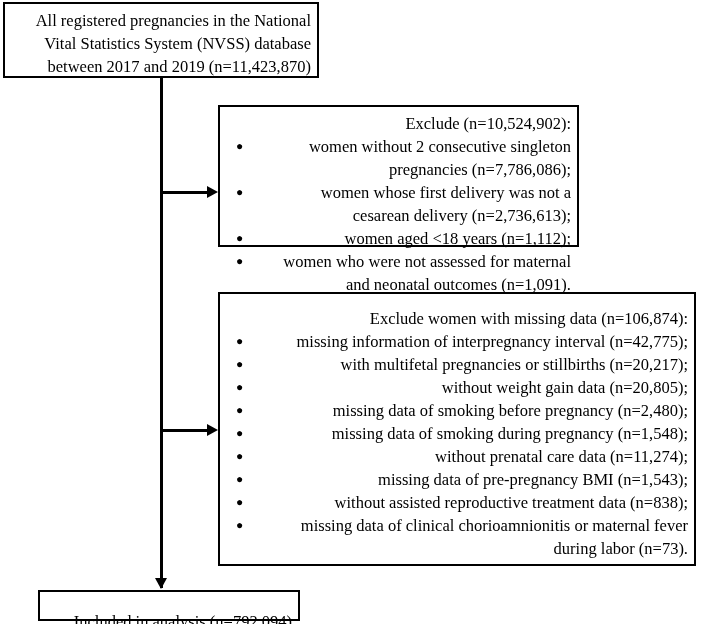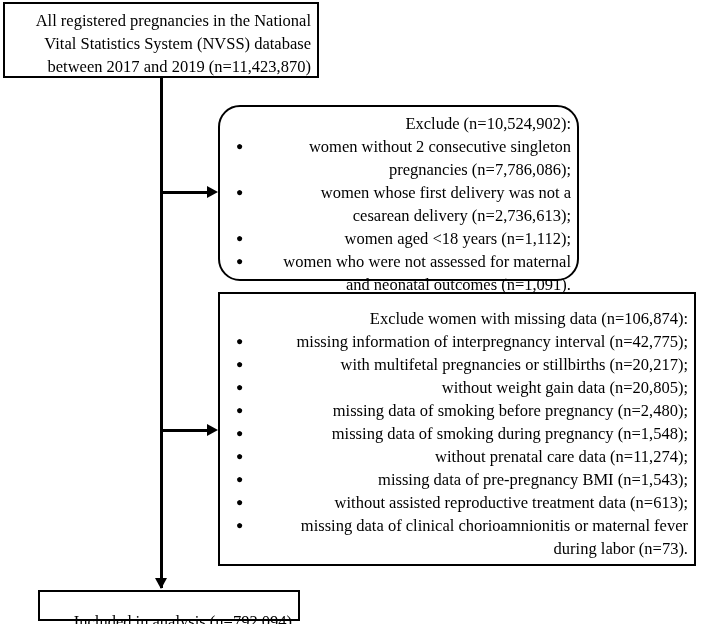--- a/index.html
+++ b/index.html
@@ -36,23 +36,22 @@
     width: 316px;
     height: 76px;
     padding: 5px 6px 0 7px;
   }
 
   
   #box-exclude-1 {
     left: 218px;
     top: 105px;
     width: 361px;
-    height: 176px;
+    height: 142px;
     padding: 5px 6px 0 8px;
-    border-radius: 22px;
   }
 
   
   #box-exclude-2 {
     left: 218px;
     top: 292px;
     width: 478px;
     height: 274px;
     padding: 13px 6px 0 8px;
   }
@@ -153,21 +152,21 @@
   <div class="box" id="box-exclude-2">
     <span class="box-heading">Exclude women with missing data (n=106,874):</span>
     <ul class="bullets">
       <li>missing information of interpregnancy interval (n=42,775);</li>
       <li>with multifetal pregnancies or stillbirths (n=20,217);</li>
       <li>without weight gain data (n=20,805);</li>
       <li>missing data of smoking before pregnancy (n=2,480);</li>
       <li>missing data of smoking during pregnancy (n=1,548);</li>
       <li>without prenatal care data (n=11,274);</li>
       <li>missing data of pre-pregnancy BMI (n=1,543);</li>
-      <li>without assisted reproductive treatment data (n=613);</li>
+      <li>without assisted reproductive treatment data (n=838);</li>
       <li>missing data of clinical chorioamnionitis or maternal fever during labor (n=73).</li>
     </ul>
   </div>
 
   <div class="arrow-down" style="left:155px; top:578px;"></div>
 
   <div class="box" id="box-included">
     <span class="box-line">Included in analysis (n=792,094)</span>
   </div>
 

